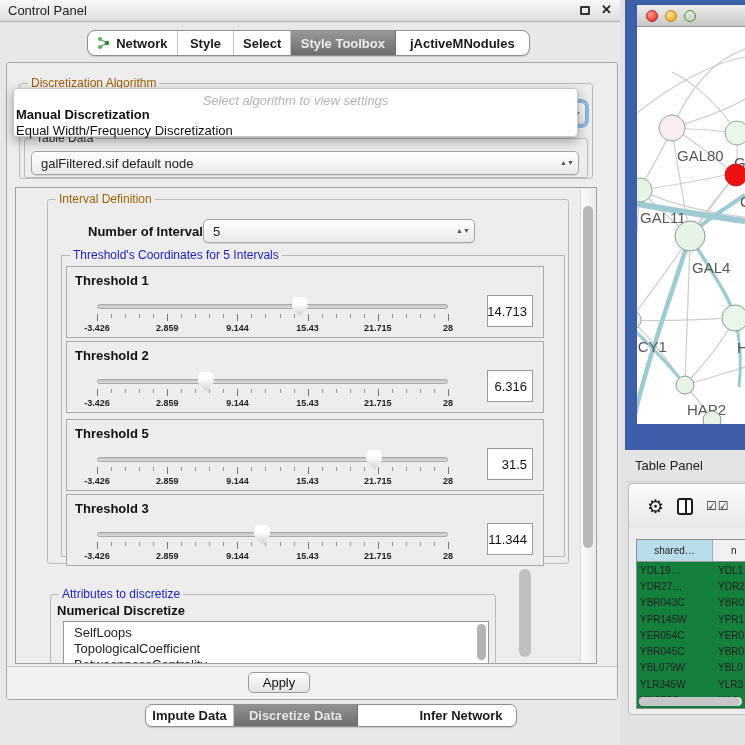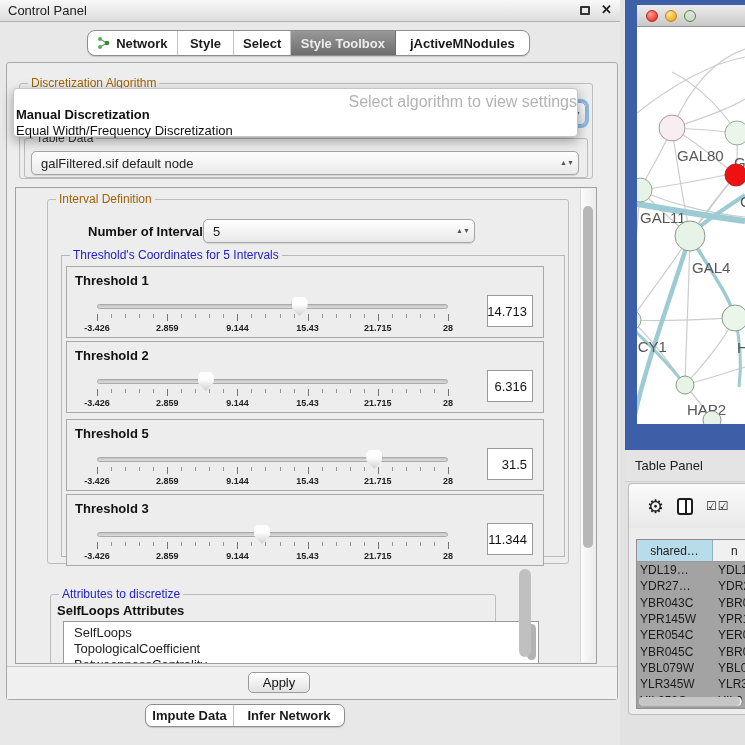--- a/index.html
+++ b/index.html
@@ -39,21 +39,21 @@
   .td-group{left:4px;top:54px;width:564px;height:40px;}
 
   .combo{position:absolute;border:1px solid #a5a5a5;border-radius:5px;
     background:linear-gradient(#ffffff,#e9e9e9);font-size:13px;color:#222;
     display:flex;align-items:center;padding-left:9px;box-shadow:0 1px 1px rgba(0,0,0,.1);}
   .stepper{position:absolute;right:5px;top:0;bottom:0;width:12px;display:flex;flex-direction:column;
     align-items:center;justify-content:center;color:#555;font-size:7px;line-height:6px;}
 
   .popup{position:absolute;left:6px;top:25px;width:565px;height:49px;background:#fff;
     border:1px solid #c6c6c6;border-radius:4px;box-shadow:0 4px 12px rgba(0,0,0,.35);z-index:50;}
-  .popup-ph{position:absolute;left:0;right:0;top:4px;text-align:right;color:#b3b3b3;font-size:16px;}
+  .popup-ph{position:absolute;left:0;right:0;top:4px;text-align:center;color:#b3b3b3;font-size:13px;font-style:italic;}
   .popup-i1{position:absolute;left:2px;top:18px;font-size:13px;font-weight:bold;color:#111;}
   .popup-i2{position:absolute;left:2px;top:34px;font-size:13px;color:#111;}
 
   .scrollpane{position:absolute;left:8px;top:124px;width:582px;height:477px;background:#ededed;
     border:1px solid #a0a0a0;overflow:hidden;}
   .vsb{position:absolute;right:1px;top:1px;bottom:1px;width:15px;
     background:linear-gradient(to right,#fcfcfc,#ececec);border-left:1px solid #d8d8d8;}
   .vsb-thumb{position:absolute;left:2px;top:17px;width:10px;height:342px;background:#b7b7b7;border-radius:6px;}
 
   .interval-group{left:31px;top:11px;width:522px;height:365px;}
@@ -72,35 +72,35 @@
   .ticks{position:absolute;left:0;top:15px;width:351px;height:8px;}
   .ticks i{position:absolute;top:0;width:1px;height:4px;background:#949494;}
   .ticks i.major{height:7px;background:#757575;}
   .tlabels{position:absolute;left:0;top:24px;width:351px;height:11px;}
   .tlabels span{position:absolute;transform:translateX(-50%);font-size:9px;font-weight:bold;color:#222;white-space:nowrap;}
   .vbox{position:absolute;left:420px;top:28px;width:46px;height:32px;background:#fff;border:1px solid #9a9a9a;
     font-size:13px;color:#111;display:flex;align-items:center;justify-content:flex-end;padding-right:5px;}
 
   .attr-group{left:34px;top:406px;width:446px;height:90px;}
   .attr-head{position:absolute;left:6px;top:8px;font-size:13px;font-weight:bold;color:#111;}
-  .attr-list{position:absolute;left:12px;top:26px;width:476px;height:60px;background:#fff;border:1px solid #999;
+  .attr-list{position:absolute;left:12px;top:26px;width:426px;height:60px;background:#fff;border:1px solid #999;
     overflow:hidden;padding:3px 0 0 10px;}
   .attr-item{font-size:13px;color:#222;line-height:16px;}
   .list-sb{position:absolute;right:2px;top:2px;width:9px;height:36px;background:#b3b3b3;border-radius:5px;}
   .attr-sb{position:absolute;left:503px;top:381px;width:12px;height:88px;background:#c0c0c0;border-radius:6px;}
 
   .apply-strip{position:absolute;left:0;right:0;bottom:0;height:33px;background:#f0f0f0;border-top:1px solid #c8c8c8;}
   .apply-btn{position:absolute;left:241px;top:5px;width:62px;height:21px;border:1px solid #9a9a9a;border-radius:5px;
     background:linear-gradient(#fff,#e2e2e2);font-size:13px;color:#111;display:flex;align-items:center;justify-content:center;}
 
   .bottom-tabs{position:absolute;left:145px;top:704px;height:23px;display:flex;border:1px solid #8e8e8e;
     border-radius:7px;background:#fff;overflow:hidden;box-shadow:0 1px 1px rgba(0,0,0,.15);}
   .btab{display:flex;align-items:center;justify-content:center;font-size:13px;font-weight:bold;color:#1a1a1a;
     border-right:1px solid #c4c4c4;height:100%;}
-  .btab:last-child{border-right:none;}
+  .btab:last-child{border-right:none;margin-left:48px;}
   .btab.selected{background:linear-gradient(#929292,#6e6e6e);color:#e6e6e6;border-right-color:#6e6e6e;}
 
   
   .netwin{position:absolute;left:625px;top:0;width:120px;height:450px;background:#3d5fa7;}
   .net-titlebar{position:absolute;left:12px;top:5px;right:0;height:22px;
     background:linear-gradient(#ededed,#c8c8c8);border-bottom:1px solid #979797;
     display:flex;align-items:center;gap:7px;padding-left:9px;}
   .light{width:12px;height:12px;border-radius:50%;}
   .light.red{background:radial-gradient(circle at 35% 30%,#ff9c94,#ec4b40 65%,#b5271e);border:1px solid #b5271e;}
   .light.yellow{background:radial-gradient(circle at 35% 30%,#ffe2a0,#f5b32e 65%,#c08a1b);border:1px solid #c08a1b;}
@@ -111,22 +111,22 @@
   .tp-bar{position:absolute;left:625px;top:450px;width:120px;height:32px;background:#e4e4e4;
     border-bottom:1px solid #cfcfcf;display:flex;align-items:center;padding-left:10px;font-size:13px;color:#222;}
   .tp-body{position:absolute;left:628px;top:483px;width:117px;height:232px;background:#ededed;
     border:1px solid #bdbdbd;border-right:none;border-radius:4px 0 0 4px;}
   .tp-toolbar{position:absolute;left:0;top:0;right:0;height:44px;background:linear-gradient(#fbfbfb,#e8e8e8);
     border-radius:4px 0 0 0;display:flex;align-items:center;gap:13px;padding-left:18px;}
   .gear{font-size:19px;color:#1c1c1c;line-height:1;}
   .colic{width:16px;height:17px;border:2px solid #1c1c1c;border-radius:3px;position:relative;background:#fff;}
   .colic i{position:absolute;left:50%;top:0;bottom:0;width:2px;background:#1c1c1c;}
   .checks{font-size:12px;color:#222;letter-spacing:1px;}
-  .tp-table{position:absolute;left:7px;top:55px;right:-1px;bottom:5px;background:#a3a3a3;
-    border:1px solid #8f8f8f;overflow:hidden;font-size:12px;}
+  .tp-table{position:absolute;left:7px;top:55px;right:-1px;bottom:5px;background:#15803d;
+    border:1px solid #8f8f8f;overflow:hidden;font-size:10px;}
   .tp-head{display:flex;height:22px;border-bottom:1px solid #9a9a9a;background:#f0f0f0;}
   .tp-head .c1{width:76px;background:#b9dcea;border-right:1px solid #8fb0c0;
     display:flex;align-items:center;justify-content:center;color:#222;}
   .tp-head .c2{flex:1;display:flex;align-items:center;padding-left:18px;color:#222;}
   .tp-row{display:flex;height:16.3px;align-items:center;color:#1c1c1c;}
   .tp-row .c1{width:76px;padding-left:3px;white-space:nowrap;overflow:hidden;}
   .tp-row .c2{flex:1;padding-left:5px;white-space:nowrap;overflow:hidden;}
   .tp-hsb{position:absolute;left:2px;right:3px;bottom:2px;height:9px;background:#e7e7e7;border-radius:5px;}
   .tp-hsb i{position:absolute;left:0;right:2px;top:0;height:9px;background:#c6c6c6;border-radius:5px;}
 </style>
@@ -378,21 +378,21 @@
                     <span style="left: 100%;">28</span>
                   </div>
               </div>
               <div class="vbox">11.344</div>
             </div>
           </div>
         </div>
 
         <div class="groupbox attr-group">
           <span class="group-title t-blue">Attributes to discretize</span>
-          <span class="attr-head">SelfLoops Attributes</span>
+          <span class="attr-head">Numerical Discretize</span>
           <div class="attr-list">
             <div class="attr-item">SelfLoops</div>
             <div class="attr-item">TopologicalCoefficient</div>
             <div class="attr-item">BetweennessCentrality</div>
             <div class="list-sb"></div>
           </div>
         </div>
 
         <div class="attr-sb"></div>
 
@@ -402,20 +402,23 @@
       </div>
 
       <div class="apply-strip">
         <div class="apply-btn">Apply</div>
       </div>
     </div>
 
     <div class="bottom-tabs">
       <div class="btab" style="width:88px">
         <span>Impute Data</span>
+      </div>
+      <div class="btab selected" style="width:124px">
+        <span>Discretize Data</span>
       </div>
       <div class="btab" style="width:110px">
         <span>Infer Network</span>
       </div>
     </div>
   </div>
 
   <div class="netwin">
     <div class="net-titlebar">
       <span class="light red"></span>

